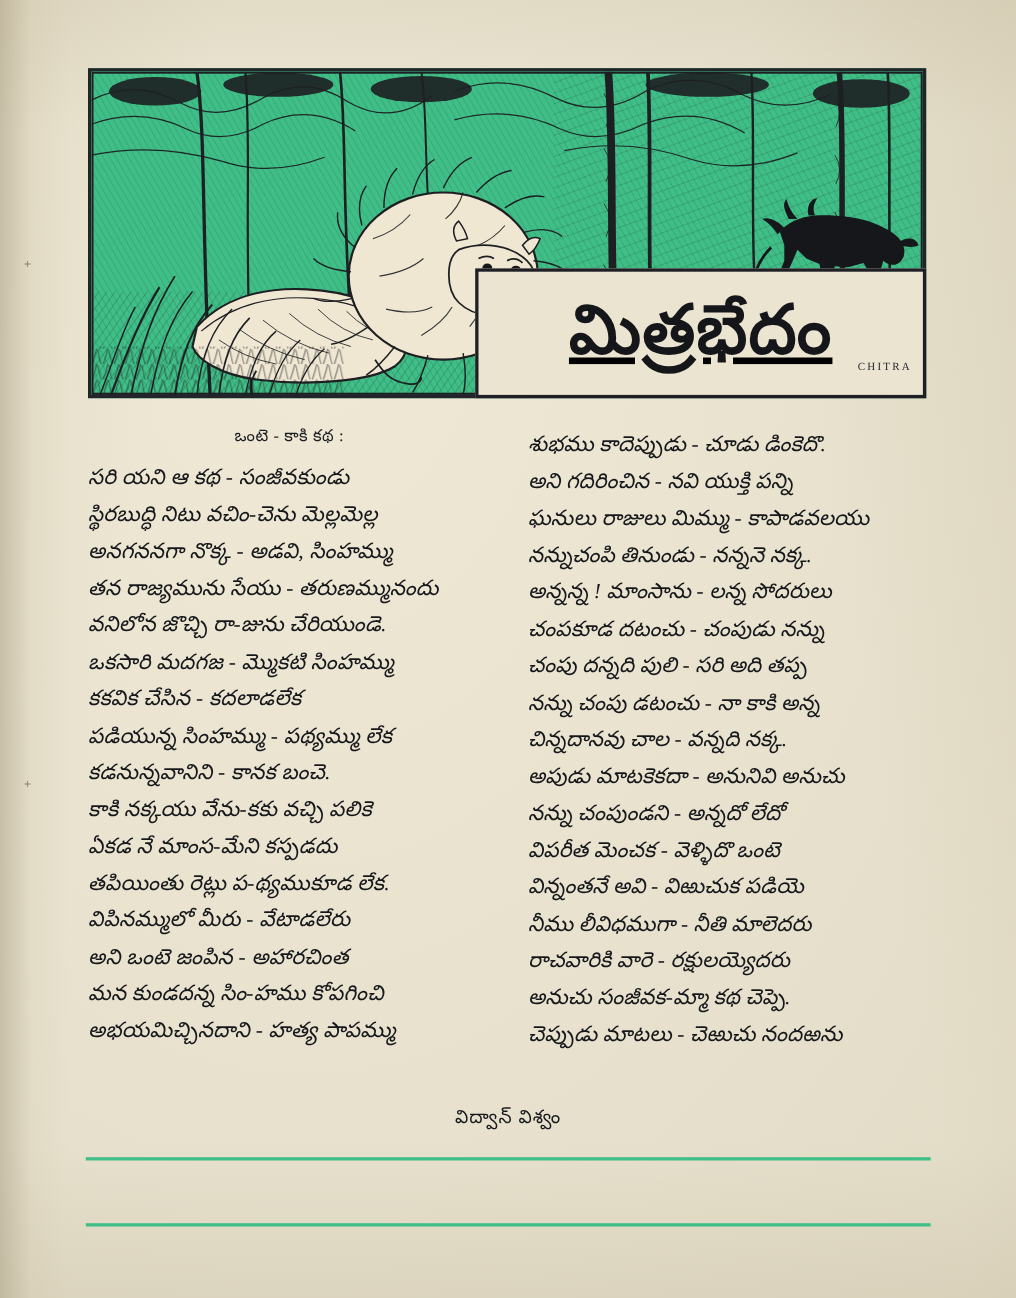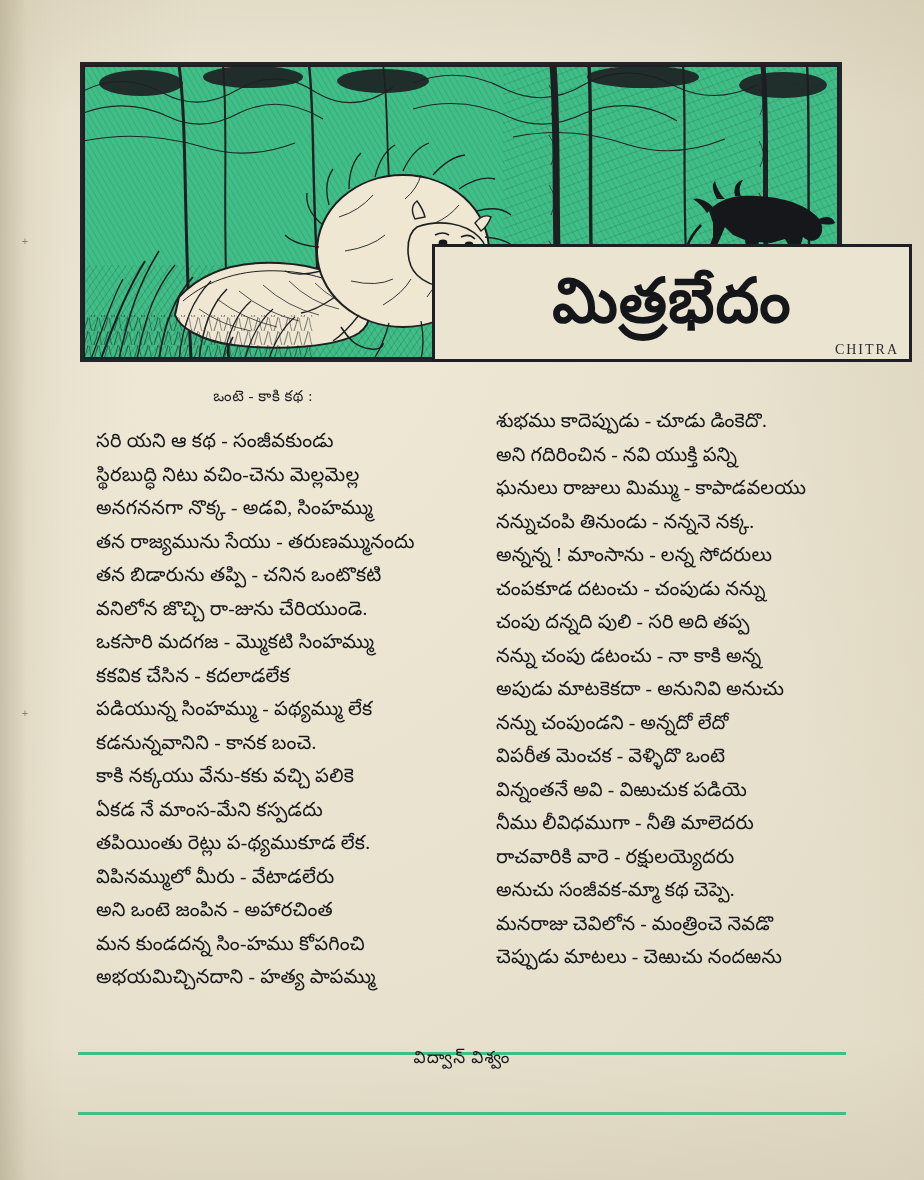--- a/index.html
+++ b/index.html
@@ -68,44 +68,45 @@
     left: 3px; top: 3px;
     width: 756px; height: 294px;
     overflow: hidden;
   }
   .illo-svg { display:block; }
 
   .title-plate {
     position: absolute;
     left: 352px;
     top: 182px;
-    width: 480px;
+    width: 410px;
     height: 118px;
     background: #eae4d1;
     border: 3px solid #1e1f24;
     box-sizing: border-box;
     display: flex;
     align-items: center;
     justify-content: center;
+    text-decoration: underline;
   }
   .title-text {
     font-family: "Liberation Serif", serif;
     font-size: 62px;
     font-weight: bold;
     color: #15161a;
     letter-spacing: 1px;
     line-height: 1;
     transform: translateY(-2px);
   }
   .artist-sig {
     position: absolute;
     right: 10px;
-    bottom: 1px;
-    font-family: "Liberation Serif", serif;
-    font-size: 14px;
+    bottom: 20px;
+    font-family: "Liberation Serif", serif;
+    font-size: 10px;
     letter-spacing: 2px;
     color: #2a2b30;
   }
 
   
   .columns {
     position: absolute;
     left: 80px;
     top: 388px;
     width: 766px;
@@ -117,23 +118,24 @@
   }
   .col-heading {
     font-family: "Liberation Serif", serif;
     font-size: 15px;
     color: #1b1c20;
     text-align: center;
     margin: 0 0 10px 0;
     letter-spacing: 0.5px;
   }
   .verse {
-    margin: 16px;
+    margin: 0;
     padding: 0;
     list-style: none;
+    font-style: italic;
   }
   .verse li {
     font-family: "Liberation Serif", serif;
     font-size: 19.5px;
     line-height: 33.5px;
     color: #16171b;
     white-space: nowrap;
     letter-spacing: 0.2px;
   }
   .col-right .verse li { letter-spacing: 0.1px; }
@@ -144,21 +146,21 @@
     left: 78px;
     width: 768px;
     height: 3px;
     background: #3fbf87;
   }
   .rule-top { top: 1052px; }
   .rule-bottom { top: 1112px; }
   .byline {
     position: absolute;
     left: 78px;
-    top: 1048px;
+    top: 1006px;
     width: 768px;
     text-align: center;
     font-family: "Liberation Serif", serif;
     font-size: 17px;
     color: #17181c;
     letter-spacing: 1px;
   }
 </style>
 </head>
 <body>
@@ -322,21 +324,20 @@
   </div>
 
   <div class="columns">
     <div class="col col-left">
       <p class="col-heading">ఒంటె - కాకి కథ :</p>
       <ul class="verse">
         <li>సరి యని ఆ కథ - సంజీవకుండు</li>
         <li>స్థిరబుద్ధి నిటు వచిం-చెను మెల్లమెల్ల</li>
         <li>అనగననగా నొక్క - అడవి, సింహమ్ము</li>
         <li>తన రాజ్యమును సేయు - తరుణమ్మునందు</li>
-        <li>తన బిడారును తప్పి - చనిన ఒంటొకటి</li>
         <li>వనిలోన జొచ్చి రా-జును చేరియుండె.</li>
         <li>ఒకసారి మదగజ - మ్మొకటి సింహమ్ము</li>
         <li>కకవిక చేసిన - కదలాడలేక</li>
         <li>పడియున్న సింహమ్ము - పథ్యమ్ము లేక</li>
         <li>కడనున్నవానిని - కానక బంచె.</li>
         <li>కాకి నక్కయు వేను-కకు వచ్చి పలికె</li>
         <li>ఏకడ నే మాంస-మేని కస్పడదు</li>
         <li>తపియింతు రెట్లు ప-థ్యముకూడ లేక.</li>
         <li>విపినమ్ములో మీరు - వేటాడలేరు</li>
         <li>అని ఒంటె జంపిన - అహారచింత</li>
@@ -348,28 +349,28 @@
     <div class="col col-right">
       <ul class="verse">
         <li>శుభము కాదెప్పుడు - చూడు డింకెదొ.</li>
         <li>అని గదిరించిన - నవి యుక్తి పన్ని</li>
         <li>ఘనులు రాజులు మిమ్ము - కాపాడవలయు</li>
         <li>నన్నుచంపి తినుండు - నన్ననె నక్క.</li>
         <li>అన్నన్న ! మాంసాను - లన్న సోదరులు</li>
         <li>చంపకూడ దటంచు - చంపుడు నన్ను</li>
         <li>చంపు దన్నది పులి - సరి అది తప్ప</li>
         <li>నన్ను చంపు డటంచు - నా కాకి అన్న</li>
+        <li>చిన్నదానవు చాల - వన్నది నక్క.</li>
         <li>అపుడు మాటకెకదా - అనునివి అనుచు</li>
         <li>నన్ను చంపుండని - అన్నదో లేదో</li>
         <li>విపరీత మెంచక - వెళ్ళిదొ ఒంటె</li>
         <li>విన్నంతనే అవి - విఱుచుక పడియె</li>
         <li>నీము లీవిధముగా - నీతి మాలెదరు</li>
         <li>రాచవారికి వారె - రక్షులయ్యెదరు</li>
         <li>అనుచు సంజీవక-మ్మా కథ చెప్పె.</li>
-        <li>మనరాజు చెవిలోన - మంత్రించె నెవడొ</li>
         <li>చెప్పుడు మాటలు - చెఱుచు నందఱను</li>
       </ul>
     </div>
   </div>
 
   <div class="rule rule-top"></div>
   <div class="byline">విద్వాన్ విశ్వం</div>
   <div class="rule rule-bottom"></div>
 </div>
 

